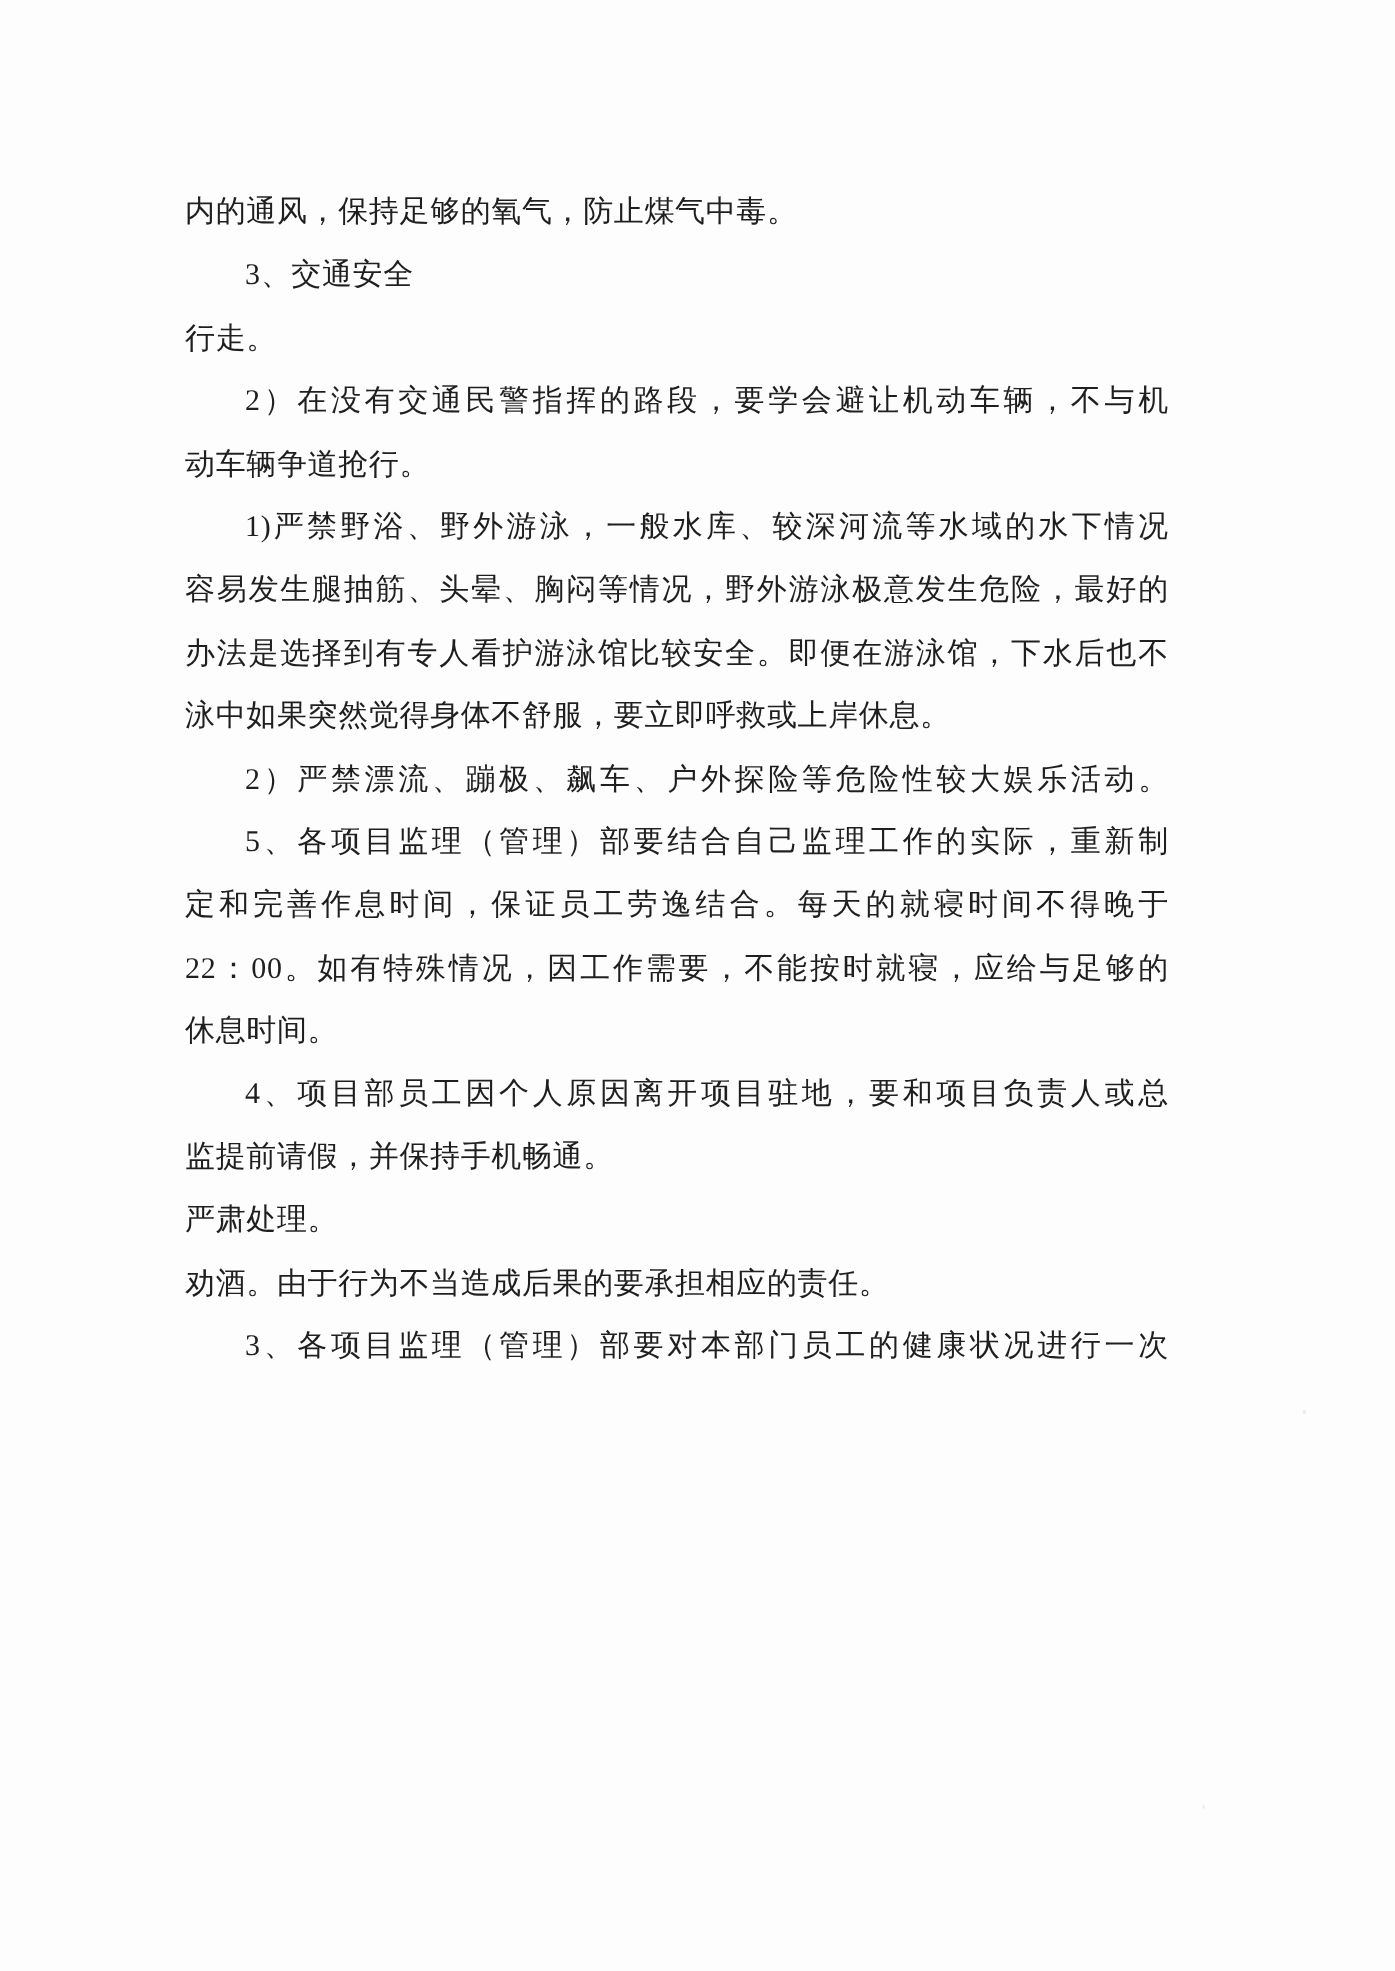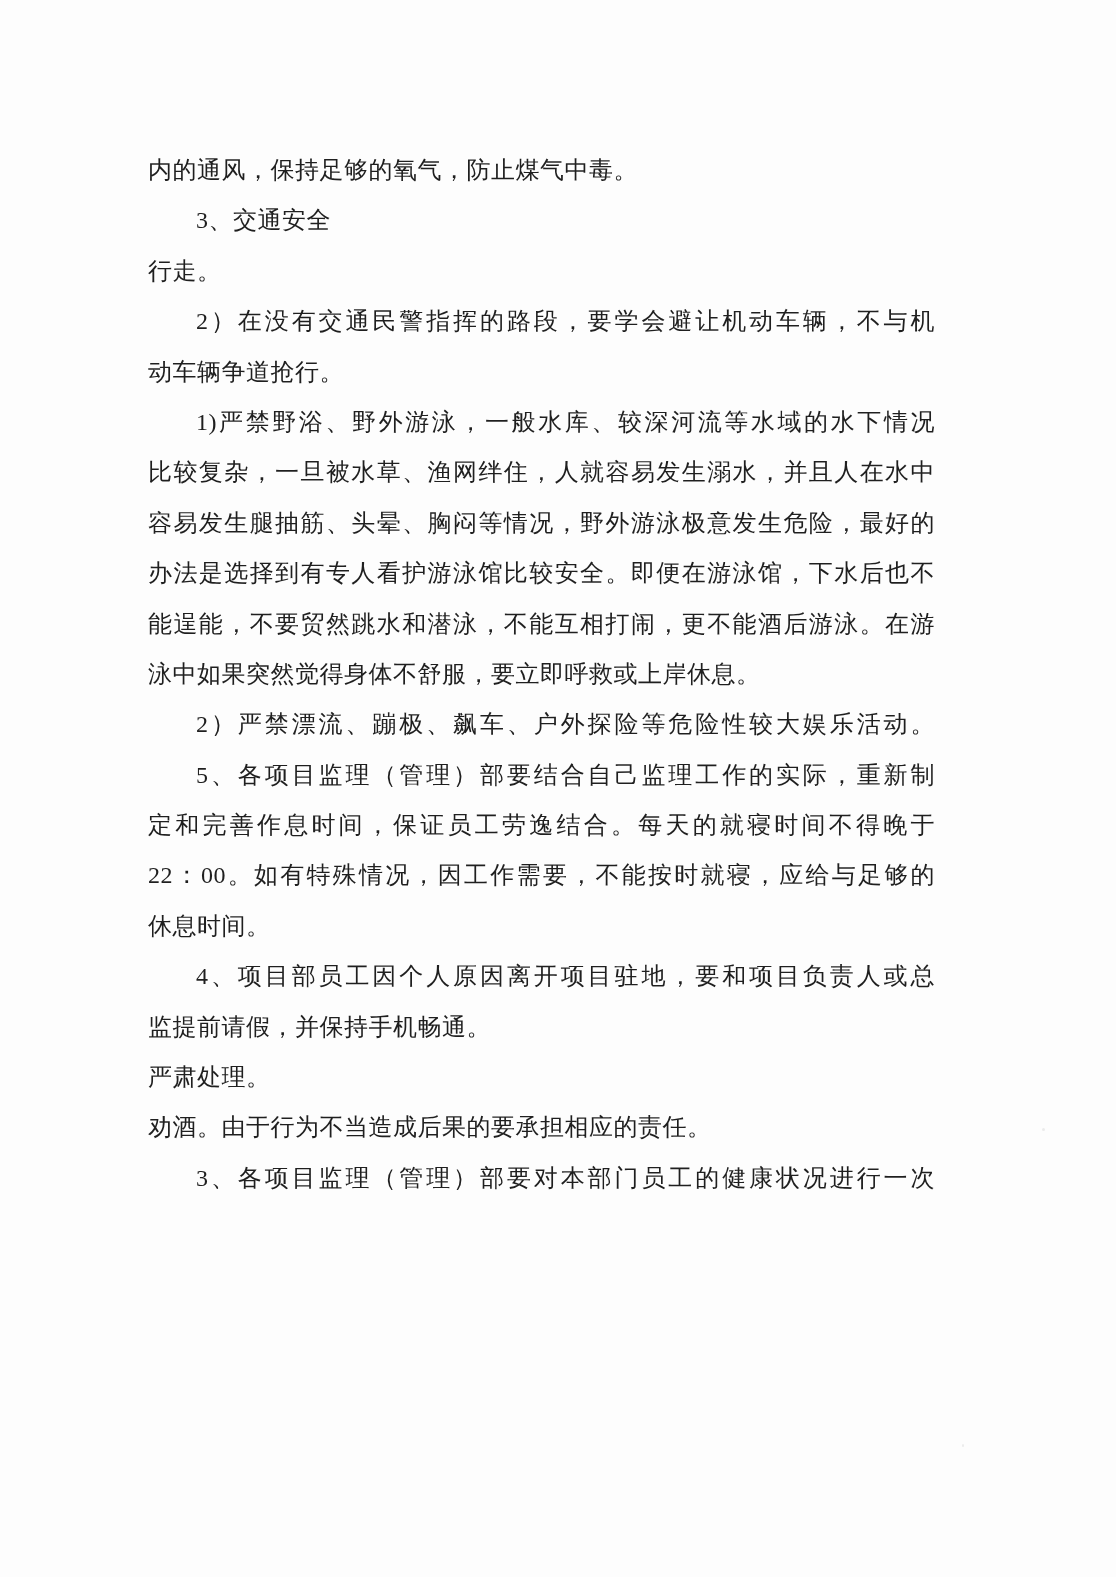--- a/index.html
+++ b/index.html
@@ -58,24 +58,22 @@
 <body style="background: rgb(253, 253, 253);">
 
 <div class="page">
   <div class="text-block" id="text-block" style="color: rgb(31, 31, 31);">
       <div class="line">内的通风，保持足够的氧气，防止煤气中毒。</div>
       <div class="line indent">3、交通安全</div>
       <div class="line">行走。</div>
       <div class="line indent full">2）在没有交通民警指挥的路段，要学会避让机动车辆，不与机</div>
       <div class="line">动车辆争道抢行。</div>
       <div class="line indent full">1)严禁野浴、野外游泳，一般水库、较深河流等水域的水下情况</div>
-      <div class="line full">比较复杂，一旦被水草、渔网绊住，人就容易发生溺水，并且人在水中</div>
       <div class="line full">容易发生腿抽筋、头晕、胸闷等情况，野外游泳极意发生危险，最好的</div>
       <div class="line full">办法是选择到有专人看护游泳馆比较安全。即便在游泳馆，下水后也不</div>
-      <div class="line full">能逞能，不要贸然跳水和潜泳，不能互相打闹，更不能酒后游泳。在游</div>
       <div class="line">泳中如果突然觉得身体不舒服，要立即呼救或上岸休息。</div>
       <div class="line indent full">2）严禁漂流、蹦极、飙车、户外探险等危险性较大娱乐活动。</div>
       <div class="line indent full">5、各项目监理（管理）部要结合自己监理工作的实际，重新制</div>
       <div class="line full">定和完善作息时间，保证员工劳逸结合。每天的就寝时间不得晚于</div>
       <div class="line full">22：00。如有特殊情况，因工作需要，不能按时就寝，应给与足够的</div>
       <div class="line">休息时间。</div>
       <div class="line indent full">4、项目部员工因个人原因离开项目驻地，要和项目负责人或总</div>
       <div class="line">监提前请假，并保持手机畅通。</div>
       <div class="line">严肃处理。</div>
       <div class="line">劝酒。由于行为不当造成后果的要承担相应的责任。</div>

